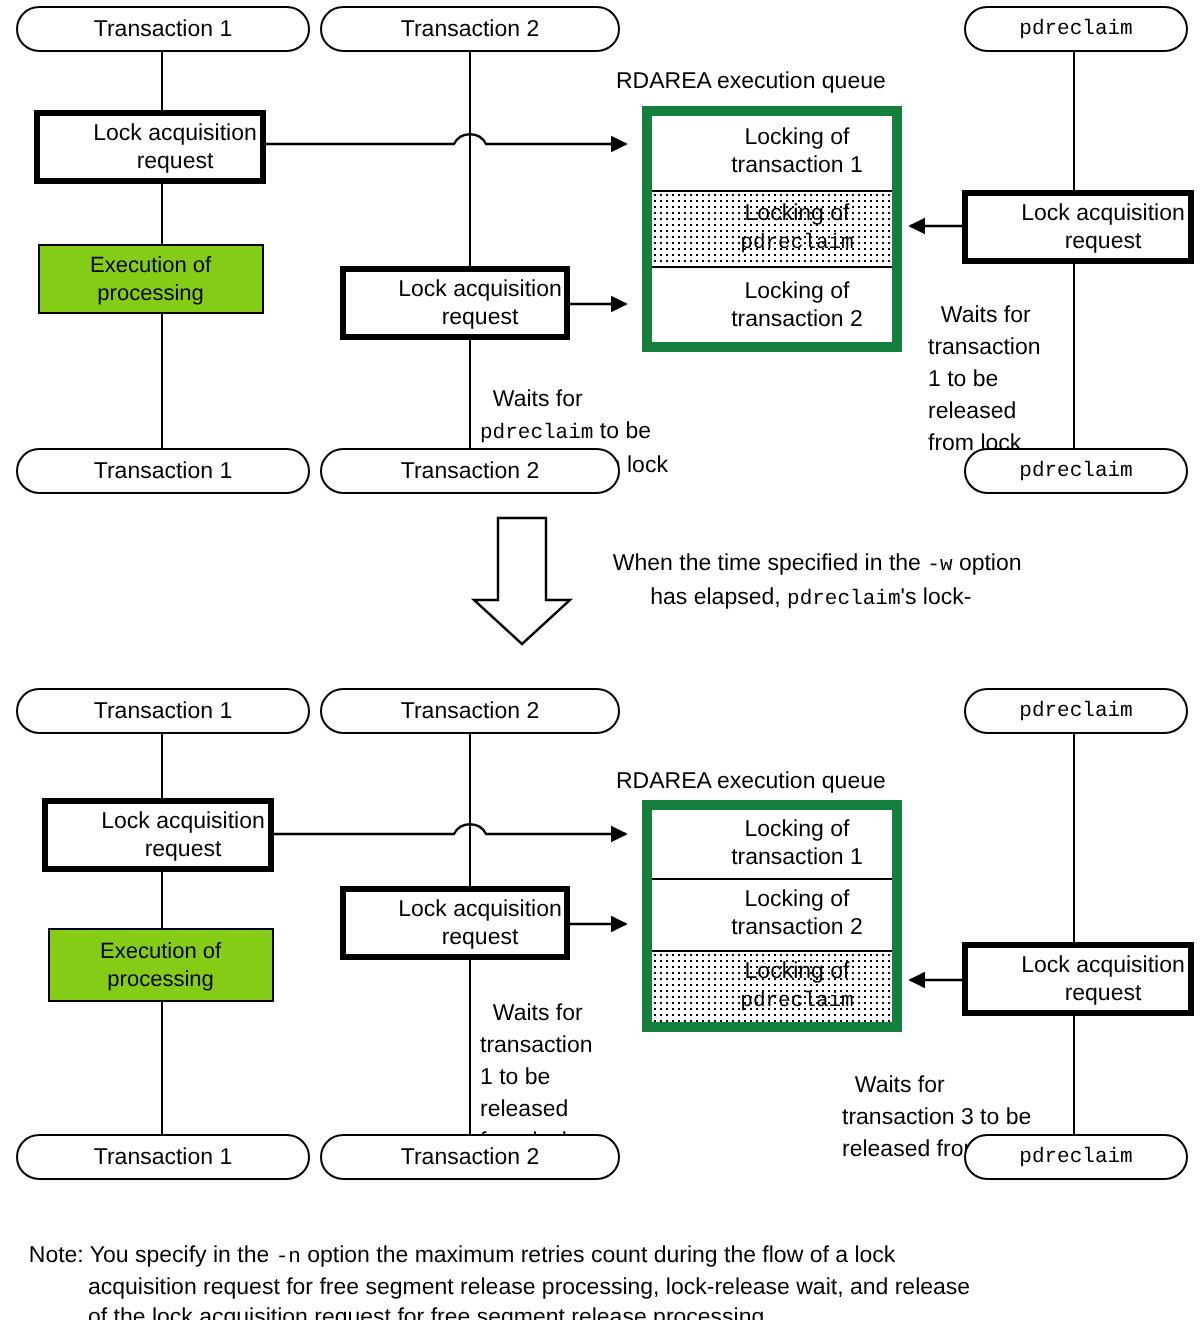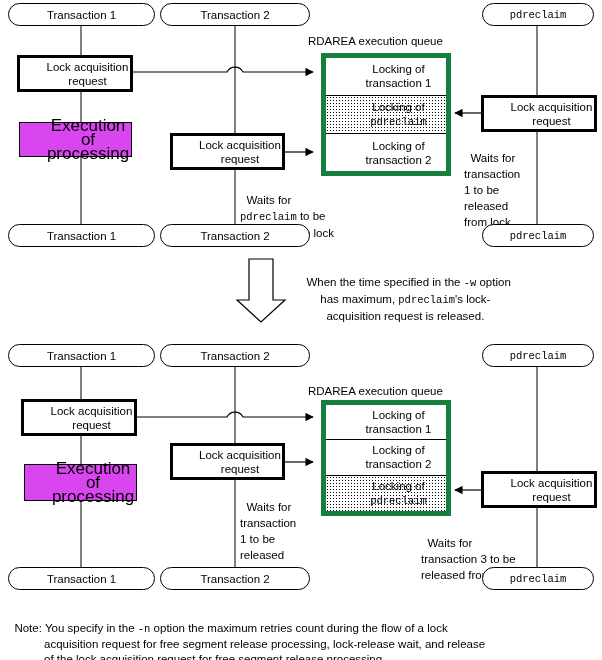--- a/index.html
+++ b/index.html
@@ -31,22 +31,22 @@
     background:#fff;
     font-size:11.5px;
     display:flex;align-items:center;justify-content:center;
     white-space:nowrap;
   }
   .term.monoterm{font-family:"Liberation Mono", monospace;font-size:10.5px;}
 
   
   .pbox{
     position:absolute;box-sizing:border-box;
-    border:1px solid #000;background:#d946ef;
-    font-size:17px;line-height:14px;
+    border:1px solid #000;background:#84cc16;
+    font-size:11px;line-height:14px;
     display:flex;align-items:center;
     text-align:center;
   }
   
   .hbox{
     position:absolute;box-sizing:border-box;
     border:3px solid #000;background:#fff;
     font-size:11.5px;line-height:14px;
     display:flex;align-items:center;justify-content:center;
     text-align:center;
@@ -166,21 +166,21 @@
   <span>Waits for</span><br><span>transaction</span><br><span>1 to be</span><br><span>released</span><br><span>from lock</span>
 </div>
 
 <div class="term" style="left:8px;top:224px;width:147px;height:23px;">Transaction 1</div>
 
 <div class="term" style="left:160px;top:224px;width:150px;height:23px;">Transaction 2</div>
 
 <div class="term monoterm" style="left:482px;top:224px;width:112px;height:23px;">pdreclaim</div>
 
 <div class="lbl" style="left:300px;top:258px;line-height:16px;text-align:center;">
-  <span>When the time specified in the </span><span class="mono">-w</span><span> option</span><br><span>has maximum, </span><span class="mono">pdreclaim</span><span>'s lock-</span><br><span>acquisition request is released.</span>
+  <span>When the time specified in the </span><span class="mono">-w</span><span> option</span><br><span>has elapsed, </span><span class="mono">pdreclaim</span><span>'s lock-</span><br>
 </div>
 
 <div class="term" style="left:8px;top:344px;width:147px;height:23px;">Transaction 1</div>
 
 <div class="term" style="left:160px;top:344px;width:150px;height:23px;">Transaction 2</div>
 
 <div class="term monoterm" style="left:482px;top:344px;width:112px;height:23px;">pdreclaim</div>
 
 <div class="lbl" style="left:308px;top:384px;">RDAREA execution queue</div>
 

